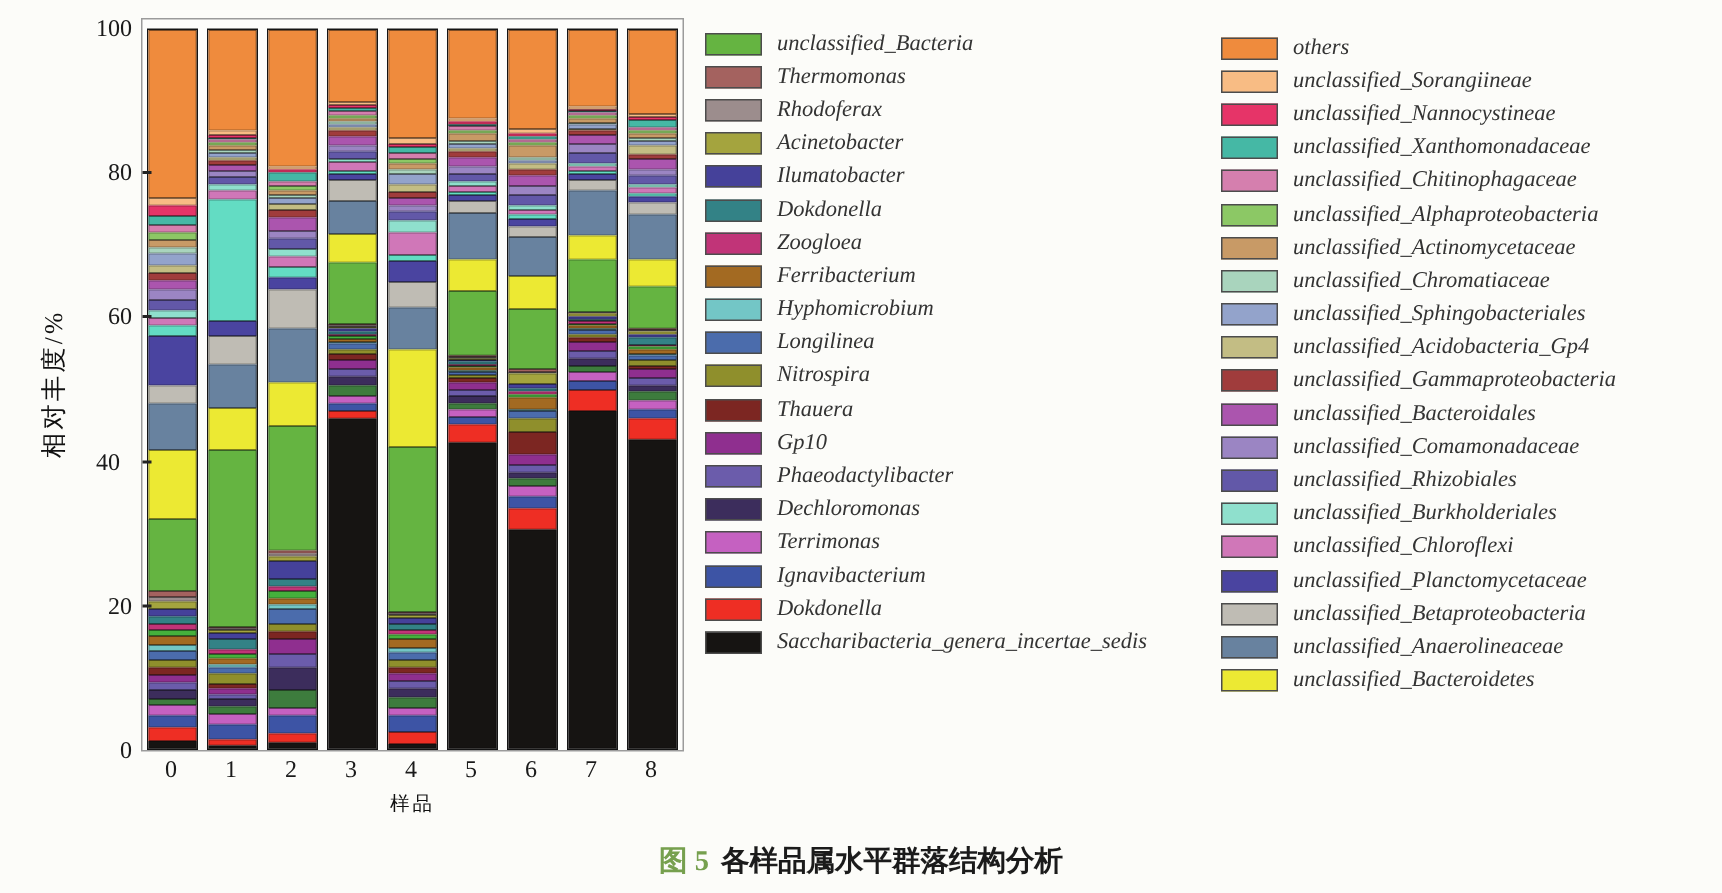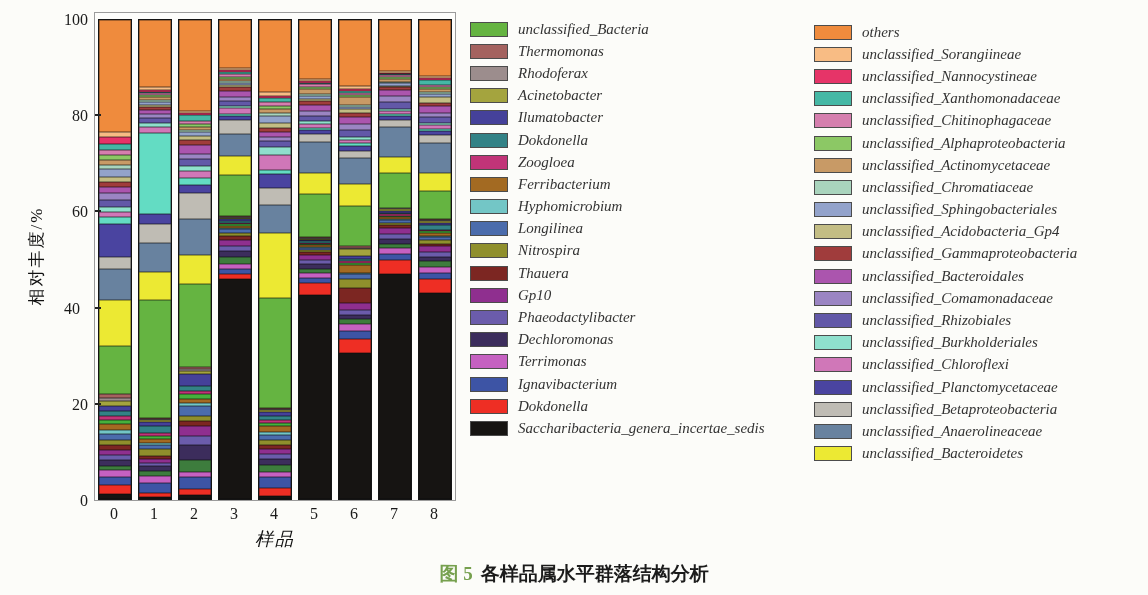--- a/index.html
+++ b/index.html
@@ -13,21 +13,21 @@
   .bar{width:34px;height:100%;display:flex;flex-direction:column-reverse;
     border:1px solid #141414;box-sizing:border-box;background:#fff;}
   .seg{width:100%;box-shadow:inset 0 0 0 0.5px rgba(10,10,10,0.65);}
   .ytick-mark{position:absolute;left:0;width:6px;height:2px;background:#222;}
   .ytick-label{position:absolute;width:34px;text-align:right;font-size:16px;
     color:#1a1a1a;line-height:18px;}
   .xlabels{position:absolute;left:94px;top:505px;width:362px;display:flex;
     gap:6px;padding:0 3px;box-sizing:content-box;}
   .xlabel{width:34px;text-align:center;font-size:16px;color:#1a1a1a;}
   .xtitle{position:absolute;left:94px;top:527px;width:362px;text-align:center;
-    font-size:18px;color:#111;letter-spacing:2px;font-style:italic;}
+    font-size:13px;color:#111;letter-spacing:2px;}
   .ytitle{position:absolute;left:36px;top:256px;transform:translate(-50%,-50%) rotate(-90deg);
     white-space:nowrap;font-size:17px;color:#111;letter-spacing:2px;}
   
   .legend{position:absolute;top:18px;}
   .legend-left{left:470px;}
   .legend-right{left:814px;top:21px;}
   .legend-row{display:flex;align-items:center;height:22.2px;}
   .swatch{width:38px;height:15px;border:1px solid #4c4c4c;box-sizing:border-box;
     margin-right:10px;flex:0 0 auto;}
   .legend-label{font-style:italic;font-size:15px;color:#333;white-space:nowrap;}

